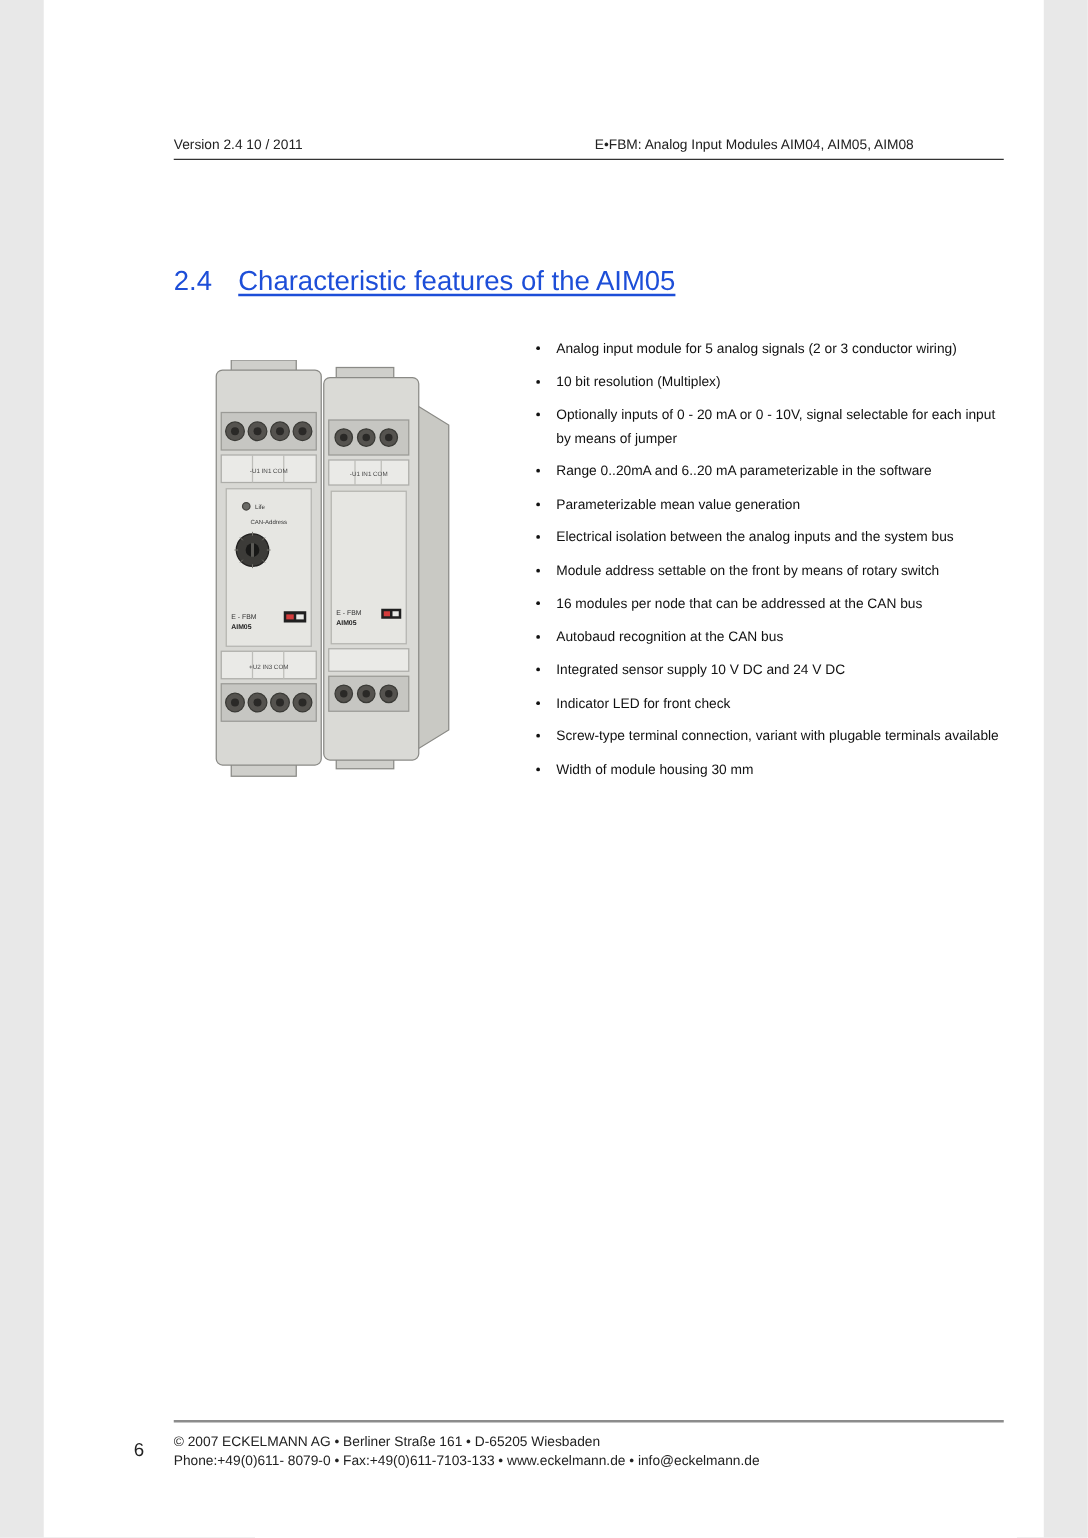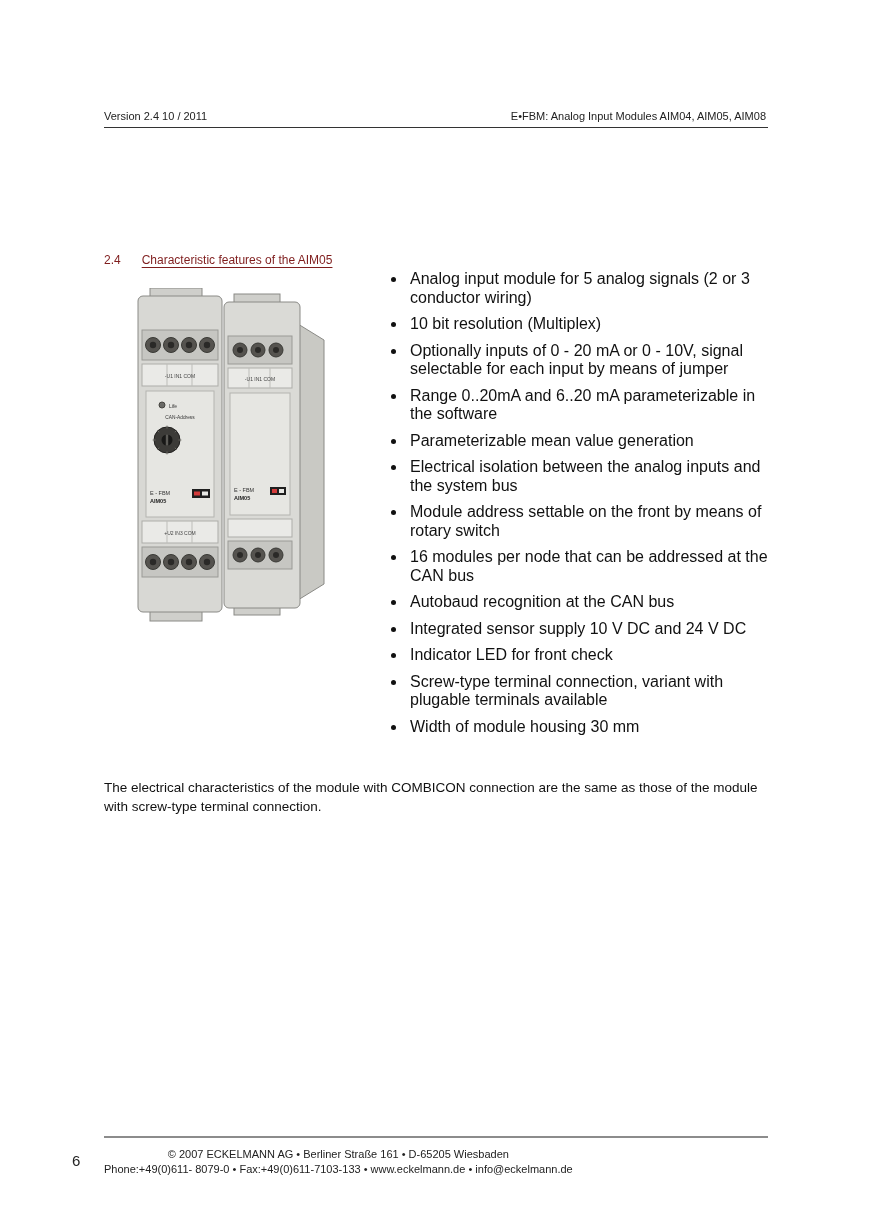--- a/index.html
+++ b/index.html
@@ -1,59 +1,59 @@
 <!DOCTYPE html>
 <html><head>
 <meta charset="utf-8">
 <style>
   * { margin: 0; padding: 0; box-sizing: border-box; }
   html, body { background: #e8e8e8; }
   .page {
     position: relative;
-    width: 870px;
+    width: 800px;
     height: 1230px;
     margin: 0 auto;
     background: #ffffff;
     font-family: "Liberation Sans", sans-serif;
     color: #1a1a1a;
     overflow: hidden;
   }
   
   .hdr-left  { position: absolute; left: 104px; top: 110px; font-size: 11px; color: #222; }
   .hdr-right { position: absolute; right: 104px; top: 110px; font-size: 11px; color: #222; }
   .hdr-rule  { position: absolute; left: 104px; top: 127px; width: 664px; height: 1px; background: #333; }
 
   
-  .section-heading { position: absolute; left: 104px; top: 212px; font-size: 12px; color: #7f1d1d; margin-top: 41px; }
+  .section-heading { position: absolute; left: 104px; top: 212px; font-size: 22px; color: #1d4ed8; }
   .section-heading .num { display: inline-block; margin-right: 21px; }
   .section-heading .ttl { text-decoration: underline; text-underline-offset: 3px; }
 
   
   .figure-wrap { position: absolute; left: 136px; top: 288px; width: 204px; height: 334px; }
 
   
   .features {
     position: absolute; left: 386px; top: 270px; width: 382px;
     list-style: disc; padding-left: 21px;
   }
   .features li {
-    font-size: 16px; line-height: 18.5px; margin-bottom: 8px; color: #111;
+    font-size: 11px; line-height: 18.5px; margin-bottom: 8px; color: #111;
     padding-left: 3px;
   }
 
   
   .body-paragraph {
     position: absolute; left: 104px; top: 779px; width: 668px;
     font-size: 13.5px; line-height: 18.5px; color: #111;
   }
 
   
   .ftr-rule { position: absolute; left: 104px; top: 1136px; width: 664px; height: 2px; background: #8c8c8c; }
   .page-number { position: absolute; left: 72px; top: 1152px; font-size: 15px; color: #222; }
-  .ftr-text { position: absolute; left: 104px; top: 1147px; font-size: 11px; line-height: 15px; color: #222; text-align: center; }
+  .ftr-text { position: absolute; left: 104px; top: 1147px; font-size: 11px; line-height: 15px; color: #222; }
 
   svg text { font-family: "Liberation Sans", sans-serif; }
 </style>
 </head>
 <body>
 
 <div class="page">
 
   <div class="hdr-left">Version 2.4  10 / 2011</div>
   <div class="hdr-right">E•FBM: Analog Input Modules AIM04, AIM05, AIM08</div>
@@ -189,21 +189,20 @@
     <li>Electrical isolation between the analog inputs and the system bus</li>
     <li>Module address settable on the front by means of rotary switch</li>
     <li>16 modules per node that can be addressed at the CAN bus</li>
     <li>Autobaud recognition at the CAN bus</li>
     <li>Integrated sensor supply 10 V DC and 24 V DC</li>
     <li>Indicator LED for front check</li>
     <li>Screw-type terminal connection, variant with plugable terminals available</li>
     <li>Width of module housing 30 mm</li>
   </ul>
 
-  <div class="body-paragraph">The electrical characteristics of the module with COMBICON connection are the same as those of the module with screw-type terminal connection.</div>
 
   <div class="ftr-rule"></div>
   <div class="page-number">6</div>
   <div class="ftr-text">
     <div>©  2007 ECKELMANN AG • Berliner Straße 161 • D-65205 Wiesbaden</div>
     <div>Phone:+49(0)611- 8079-0 • Fax:+49(0)611-7103-133 • www.eckelmann.de • info@eckelmann.de</div>
   </div>
 
 </div>
 

